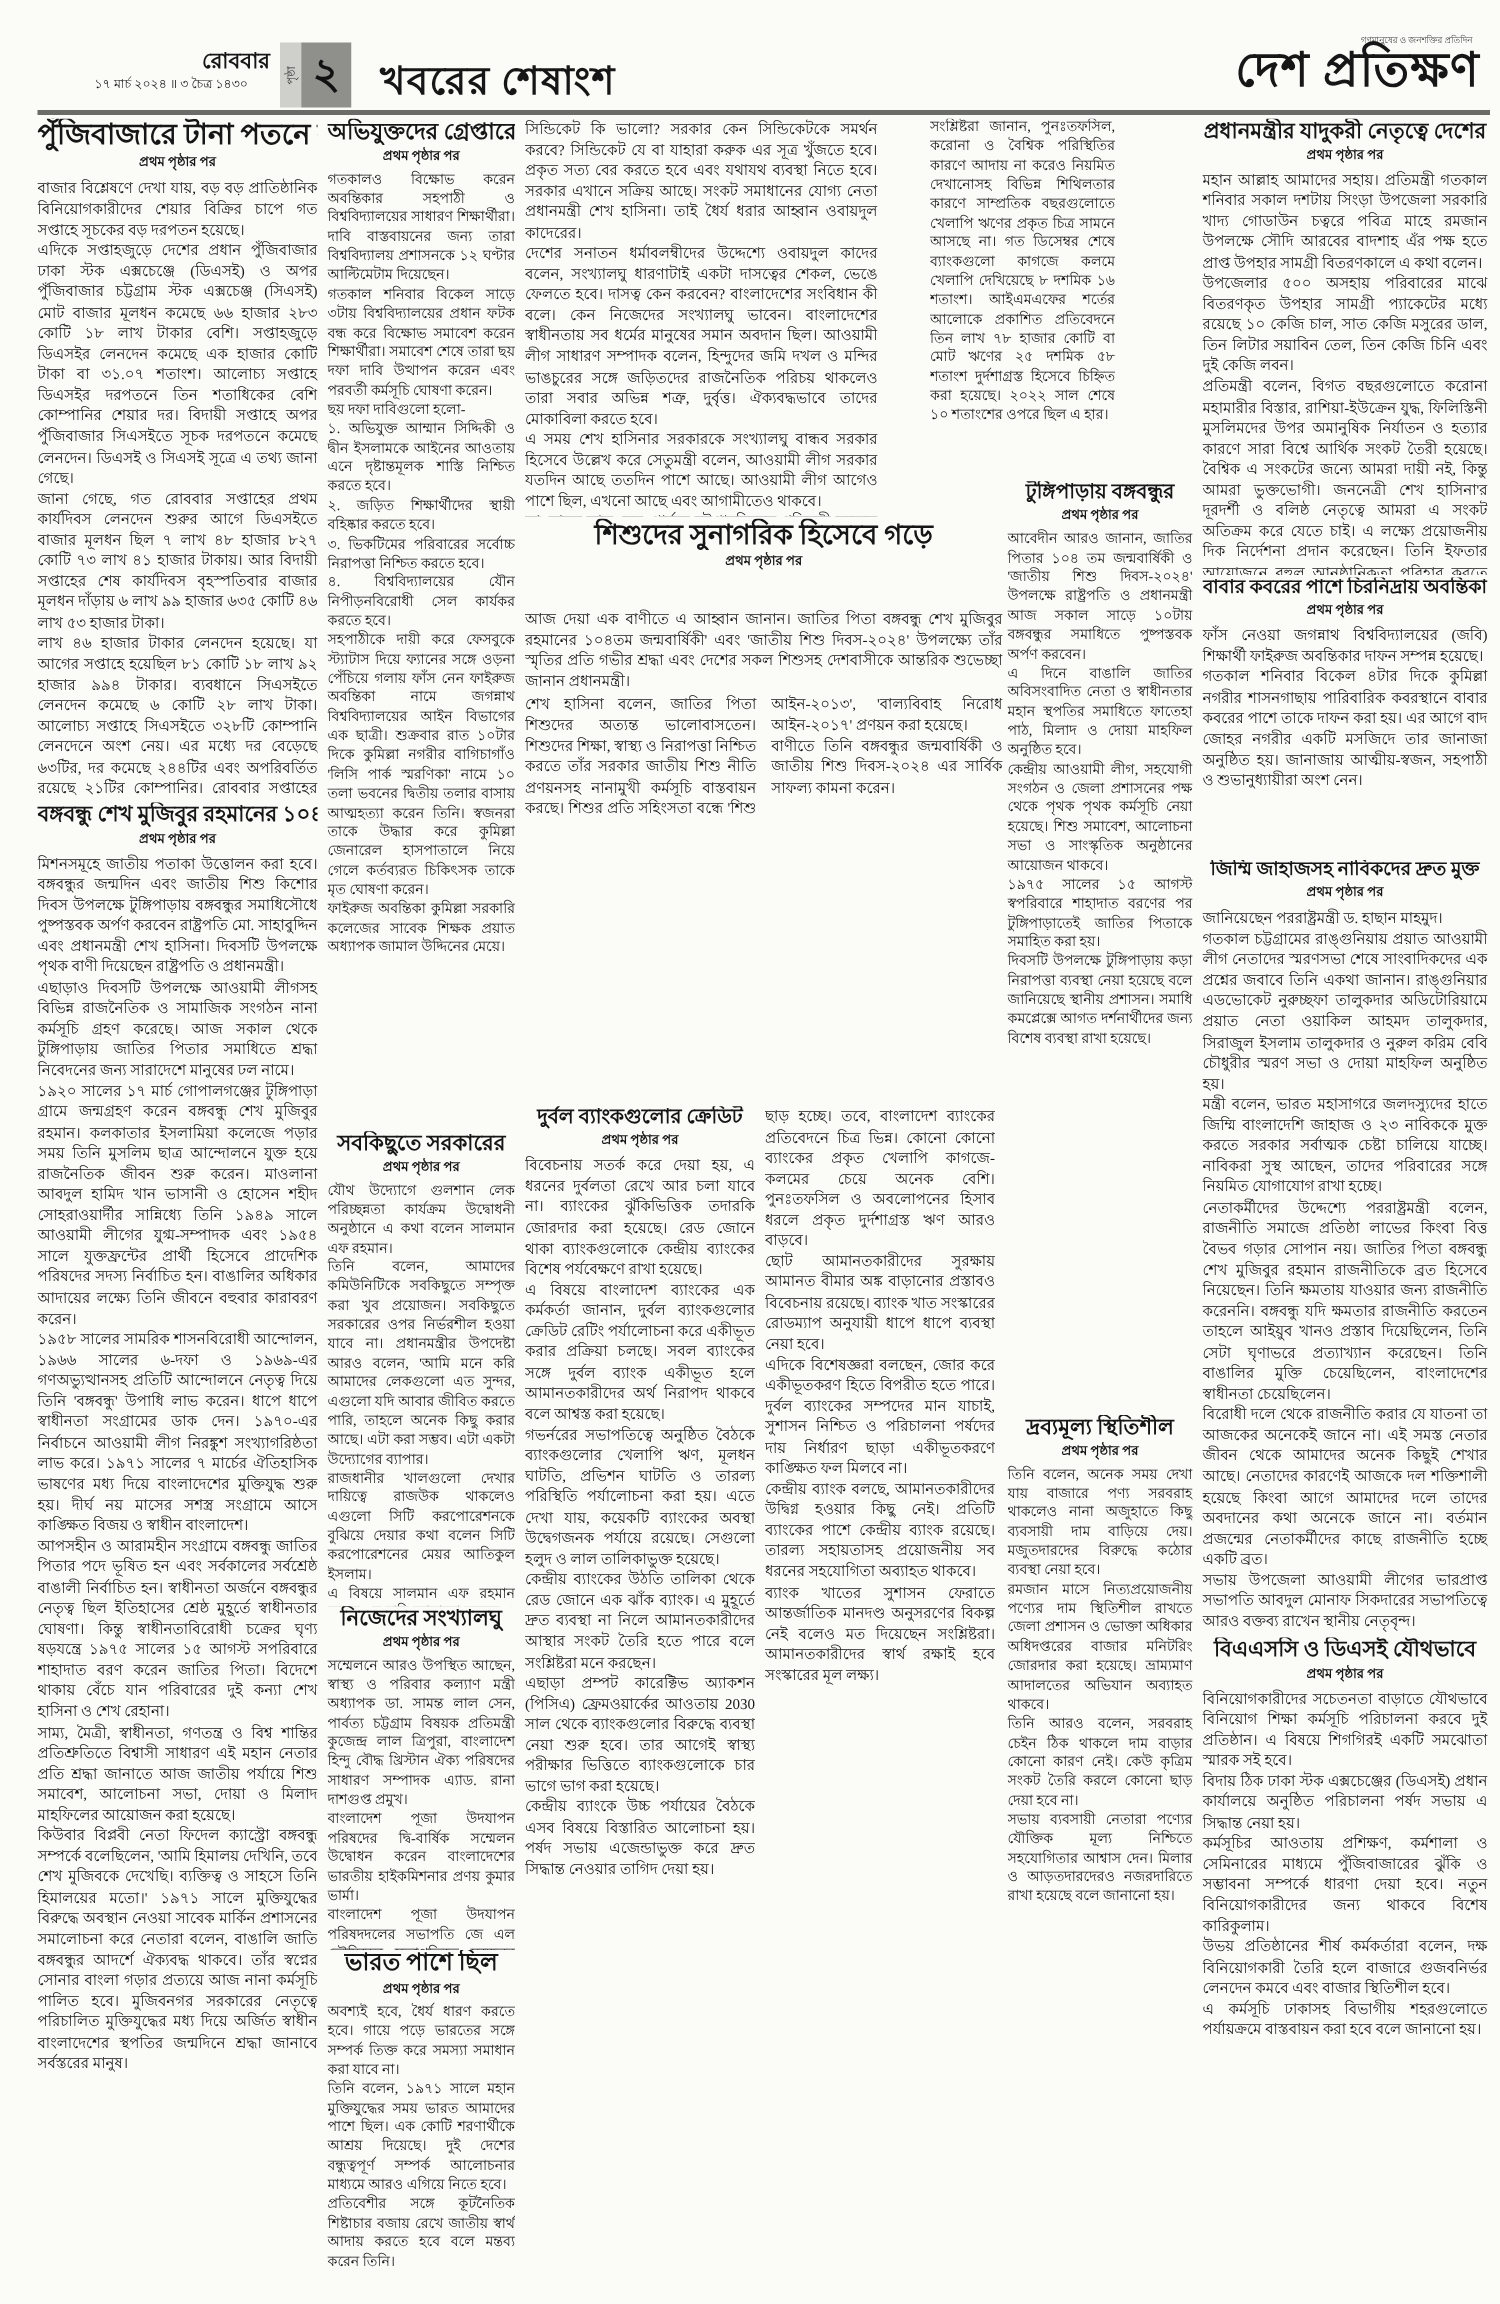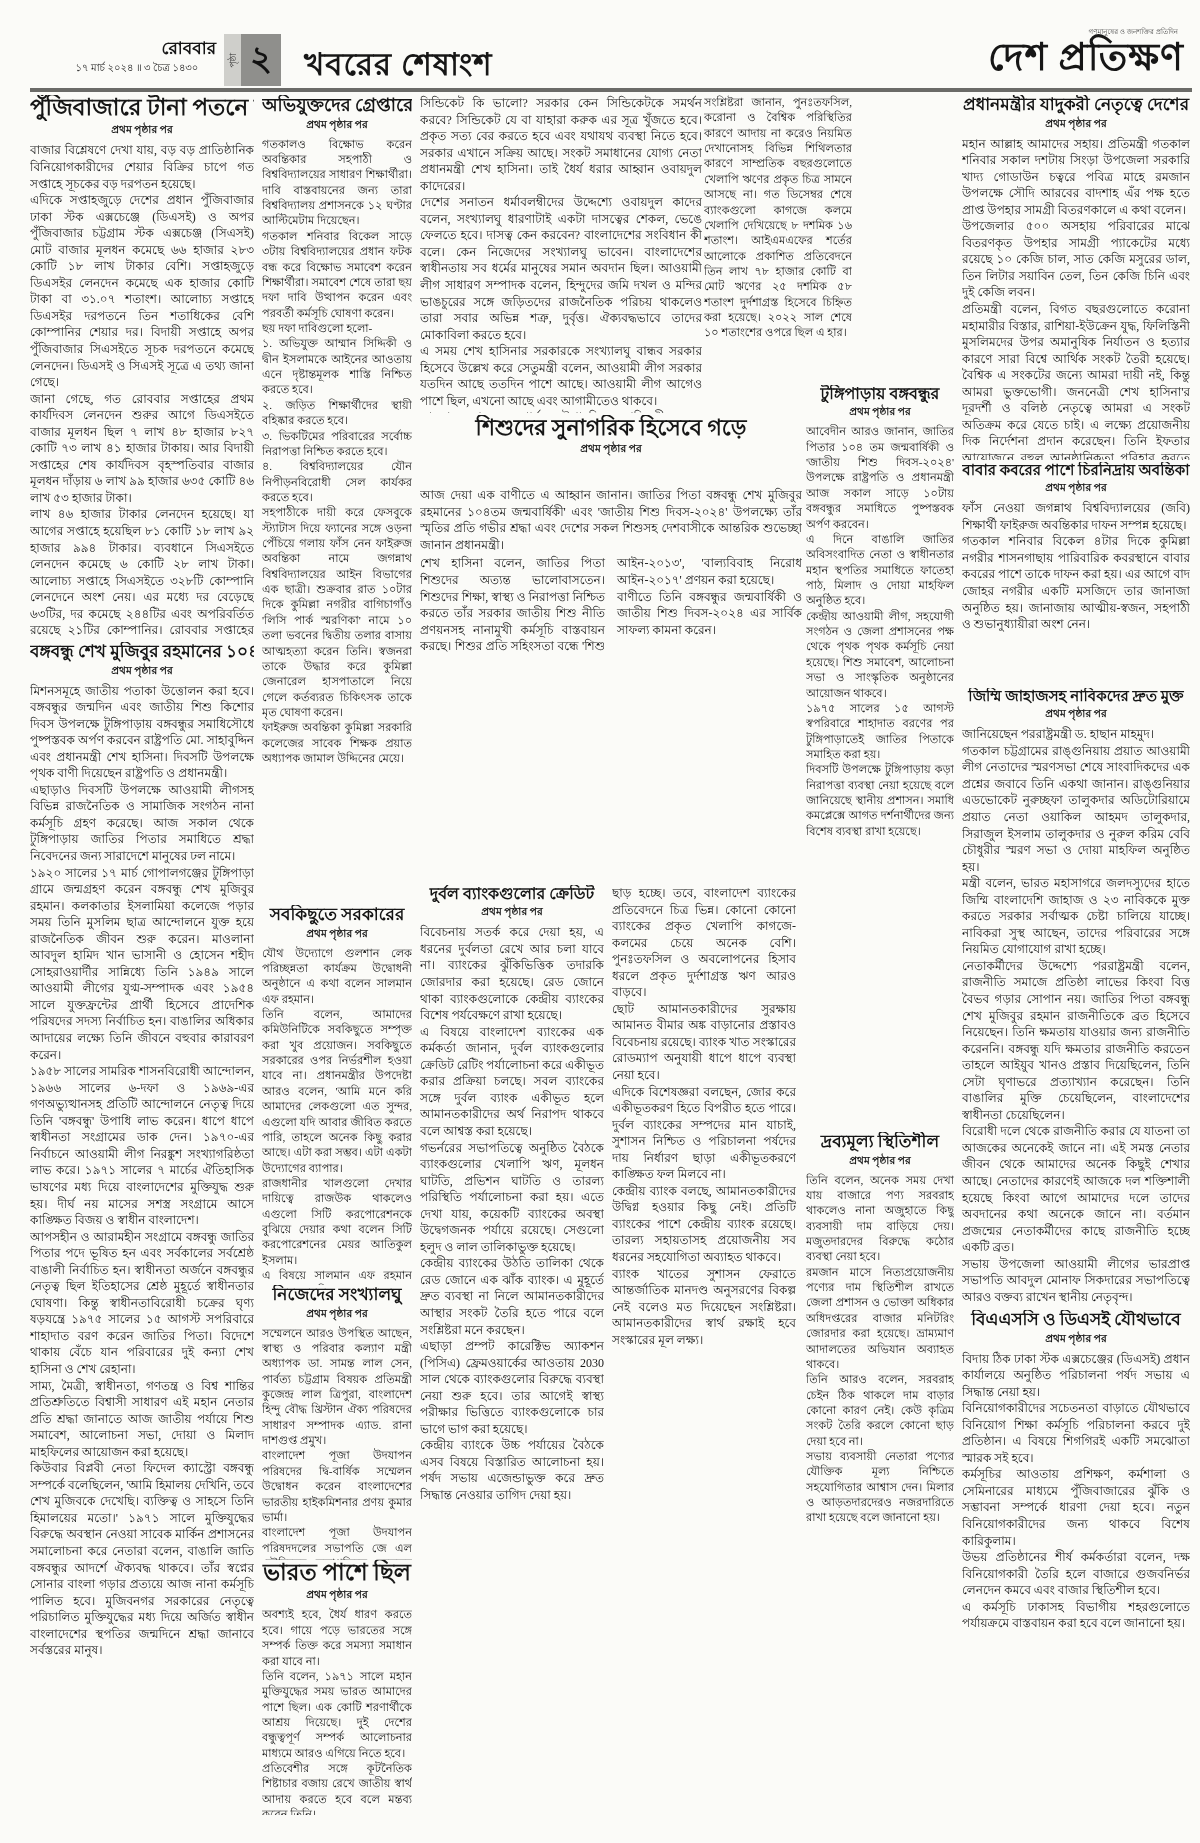--- a/index.html
+++ b/index.html
@@ -108,39 +108,39 @@
     <h2 class="hl" style="font-size:17px">নিজেদের সংখ্যালঘু</h2>
     <div class="contlbl">প্রথম পৃষ্ঠার পর</div>
     <div class="bodytxt">
         <p class="para">সম্মেলনে আরও উপস্থিত আছেন, স্বাস্থ্য ও পরিবার কল্যাণ মন্ত্রী অধ্যাপক ডা. সামন্ত লাল সেন, পার্বত্য চট্টগ্রাম বিষয়ক প্রতিমন্ত্রী কুজেন্দ্র লাল ত্রিপুরা, বাংলাদেশ হিন্দু বৌদ্ধ খ্রিস্টান ঐক্য পরিষদের সাধারণ সম্পাদক এ্যাড. রানা দাশগুপ্ত প্রমুখ।</p>
         <p class="para">বাংলাদেশ পূজা উদযাপন পরিষদের দ্বি-বার্ষিক সম্মেলন উদ্বোধন করেন বাংলাদেশের ভারতীয় হাইকমিশনার প্রণয় কুমার ভার্মা।</p>
         <p class="para">বাংলাদেশ পূজা উদযাপন পরিষদদলের সভাপতি জে এল ভৌমিকের সভাপতিত্বে সম্মেলন সঞ্চালনা করেন বাংলাদেশ পূজা উদযাপন পরিষদের সাধারণ সম্পাদক অধ্যাপক ড. চন্দ্রনাথ পোদ্দার।</p>
       </div>
   </article>
 
   <article class="blk narrow" style="left:262px;top:1560px;width:150px;height:255px">
-    <h2 class="hl" style="font-size:23px">ভারত পাশে ছিল</h2>
+    <h2 class="hl" style="font-size:19px">ভারত পাশে ছিল</h2>
     <div class="contlbl">প্রথম পৃষ্ঠার পর</div>
     <div class="bodytxt">
         <p class="para">অবশ্যই হবে, ধৈর্য ধারণ করতে হবে। গায়ে পড়ে ভারতের সঙ্গে সম্পর্ক তিক্ত করে সমস্যা সমাধান করা যাবে না।</p>
         <p class="para">তিনি বলেন, ১৯৭১ সালে মহান মুক্তিযুদ্ধের সময় ভারত আমাদের পাশে ছিল। এক কোটি শরণার্থীকে আশ্রয় দিয়েছে। দুই দেশের বন্ধুত্বপূর্ণ সম্পর্ক আলোচনার মাধ্যমে আরও এগিয়ে নিতে হবে।</p>
         <p class="para">প্রতিবেশীর সঙ্গে কূটনৈতিক শিষ্টাচার বজায় রেখে জাতীয় স্বার্থ আদায় করতে হবে বলে মন্তব্য করেন তিনি।</p>
       </div>
   </article>
 
   <article class="blk" style="left:420px;top:95px;width:282px;height:318px">
     <div class="bodytxt">
         <p class="para">সিন্ডিকেট কি ভালো? সরকার কেন সিন্ডিকেটকে সমর্থন করবে? সিন্ডিকেট যে বা যাহারা করুক এর সূত্র খুঁজতে হবে। প্রকৃত সত্য বের করতে হবে এবং যথাযথ ব্যবস্থা নিতে হবে। সরকার এখানে সক্রিয় আছে। সংকট সমাধানের যোগ্য নেতা প্রধানমন্ত্রী শেখ হাসিনা। তাই ধৈর্য ধরার আহ্বান ওবায়দুল কাদেরের।</p>
         <p class="para">দেশের সনাতন ধর্মাবলম্বীদের উদ্দেশ্যে ওবায়দুল কাদের বলেন, সংখ্যালঘু ধারণাটাই একটা দাসত্বের শেকল, ভেঙে ফেলতে হবে। দাসত্ব কেন করবেন? বাংলাদেশের সংবিধান কী বলে। কেন নিজেদের সংখ্যালঘু ভাবেন। বাংলাদেশের স্বাধীনতায় সব ধর্মের মানুষের সমান অবদান ছিল। আওয়ামী লীগ সাধারণ সম্পাদক বলেন, হিন্দুদের জমি দখল ও মন্দির ভাঙচুরের সঙ্গে জড়িতদের রাজনৈতিক পরিচয় থাকলেও তারা সবার অভিন্ন শত্রু, দুর্বৃত্ত। ঐক্যবদ্ধভাবে তাদের মোকাবিলা করতে হবে।</p>
         <p class="para">এ সময় শেখ হাসিনার সরকারকে সংখ্যালঘু বান্ধব সরকার হিসেবে উল্লেখ করে সেতুমন্ত্রী বলেন, আওয়ামী লীগ সরকার যতদিন আছে ততদিন পাশে আছে। আওয়ামী লীগ আগেও পাশে ছিল, এখনো আছে এবং আগামীতেও থাকবে।</p>
         <p class="para">ডা. সামন্ত লাল সেন, পার্বত্য চট্টগ্রামবিষয়ক প্রতিমন্ত্রী কুজেন্দ্র লাল ত্রিপুরা, বাংলাদেশ হিন্দু বৌদ্ধ খ্রিস্টান ঐক্য পরিষদের সাধারণ সম্পাদক অ্যাডভোকেট রানা দাস গুপ্তসহ সনাতন ধর্মের অন্যান্য নেতারা।</p>
       </div>
   </article>
 
-  <article class="blk narrow" style="left:704px;top:95px;width:148px;height:318px">
+  <article class="blk narrow" style="left:744px;top:95px;width:148px;height:318px">
     <div class="bodytxt">
         <p class="para">সংশ্লিষ্টরা জানান, পুনঃতফসিল, করোনা ও বৈশ্বিক পরিস্থিতির কারণে আদায় না করেও নিয়মিত দেখানোসহ বিভিন্ন শিথিলতার কারণে সাম্প্রতিক বছরগুলোতে খেলাপি ঋণের প্রকৃত চিত্র সামনে আসছে না। গত ডিসেম্বর শেষে ব্যাংকগুলো কাগজে কলমে খেলাপি দেখিয়েছে ৮ দশমিক ১৬ শতাংশ। আইএমএফের শর্তের আলোকে প্রকাশিত প্রতিবেদনে তিন লাখ ৭৮ হাজার কোটি বা মোট ঋণের ২৫ দশমিক ৫৮ শতাংশ দুর্দশাগ্রস্ত হিসেবে চিহ্নিত করা হয়েছে। ২০২২ সাল শেষে ১০ শতাংশের ওপরে ছিল এ হার।</p>
       </div>
   </article>
 
   <article class="blk cols2" style="left:420px;top:415px;width:382px;height:468px">
     <h2 class="hl" style="font-size:22px">শিশুদের সুনাগরিক হিসেবে গড়ে</h2>
     <div class="contlbl">প্রথম পৃষ্ঠার পর</div>
     <div class="lead">আজ দেয়া এক বাণীতে এ আহ্বান জানান। জাতির পিতা বঙ্গবন্ধু শেখ মুজিবুর রহমানের ১০৪তম জন্মবার্ষিকী' এবং 'জাতীয় শিশু দিবস-২০২৪' উপলক্ষ্যে তাঁর স্মৃতির প্রতি গভীর শ্রদ্ধা এবং দেশের সকল শিশুসহ দেশবাসীকে আন্তরিক শুভেচ্ছা জানান প্রধানমন্ত্রী।</div>
     <div class="bodytxt">
@@ -224,21 +224,21 @@
         <p class="para">নেতাকর্মীদের উদ্দেশ্যে পররাষ্ট্রমন্ত্রী বলেন, রাজনীতি সমাজে প্রতিষ্ঠা লাভের কিংবা বিত্ত বৈভব গড়ার সোপান নয়। জাতির পিতা বঙ্গবন্ধু শেখ মুজিবুর রহমান রাজনীতিকে ব্রত হিসেবে নিয়েছেন। তিনি ক্ষমতায় যাওয়ার জন্য রাজনীতি করেননি। বঙ্গবন্ধু যদি ক্ষমতার রাজনীতি করতেন তাহলে আইয়ুব খানও প্রস্তাব দিয়েছিলেন, তিনি সেটা ঘৃণাভরে প্রত্যাখ্যান করেছেন। তিনি বাঙালির মুক্তি চেয়েছিলেন, বাংলাদেশের স্বাধীনতা চেয়েছিলেন।</p>
         <p class="para">বিরোধী দলে থেকে রাজনীতি করার যে যাতনা তা আজকের অনেকেই জানে না। এই সমস্ত নেতার জীবন থেকে আমাদের অনেক কিছুই শেখার আছে। নেতাদের কারণেই আজকে দল শক্তিশালী হয়েছে কিংবা আগে আমাদের দলে তাদের অবদানের কথা অনেকে জানে না। বর্তমান প্রজন্মের নেতাকর্মীদের কাছে রাজনীতি হচ্ছে একটি ব্রত।</p>
         <p class="para">সভায় উপজেলা আওয়ামী লীগের ভারপ্রাপ্ত সভাপতি আবদুল মোনাফ সিকদারের সভাপতিত্বে আরও বক্তব্য রাখেন স্থানীয় নেতৃবৃন্দ।</p>
       </div>
   </article>
 
   <article class="blk" style="left:962px;top:1310px;width:228px;height:505px">
     <h2 class="hl" style="font-size:17px">বিএএসসি ও ডিএসই যৌথভাবে</h2>
     <div class="contlbl">প্রথম পৃষ্ঠার পর</div>
     <div class="bodytxt">
+        <p class="para">বিনিয়োগকারীদের সচেতনতা বাড়াতে যৌথভাবে বিনিয়োগ শিক্ষা কর্মসূচি পরিচালনা করবে দুই প্রতিষ্ঠান। এ বিষয়ে শিগগিরই একটি সমঝোতা স্মারক সই হবে।</p>
         <p class="para">বিদায় ঠিক ঢাকা স্টক এক্সচেঞ্জের (ডিএসই) প্রধান কার্যালয়ে অনুষ্ঠিত পরিচালনা পর্ষদ সভায় এ সিদ্ধান্ত নেয়া হয়।</p>
-        <p class="para">বিনিয়োগকারীদের সচেতনতা বাড়াতে যৌথভাবে বিনিয়োগ শিক্ষা কর্মসূচি পরিচালনা করবে দুই প্রতিষ্ঠান। এ বিষয়ে শিগগিরই একটি সমঝোতা স্মারক সই হবে।</p>
         <p class="para">কর্মসূচির আওতায় প্রশিক্ষণ, কর্মশালা ও সেমিনারের মাধ্যমে পুঁজিবাজারের ঝুঁকি ও সম্ভাবনা সম্পর্কে ধারণা দেয়া হবে। নতুন বিনিয়োগকারীদের জন্য থাকবে বিশেষ কারিকুলাম।</p>
         <p class="para">উভয় প্রতিষ্ঠানের শীর্ষ কর্মকর্তারা বলেন, দক্ষ বিনিয়োগকারী তৈরি হলে বাজারে গুজবনির্ভর লেনদেন কমবে এবং বাজার স্থিতিশীল হবে।</p>
         <p class="para">এ কর্মসূচি ঢাকাসহ বিভাগীয় শহরগুলোতে পর্যায়ক্রমে বাস্তবায়ন করা হবে বলে জানানো হয়।</p>
       </div>
   </article>
 
 </div>
 
 </body></html>

